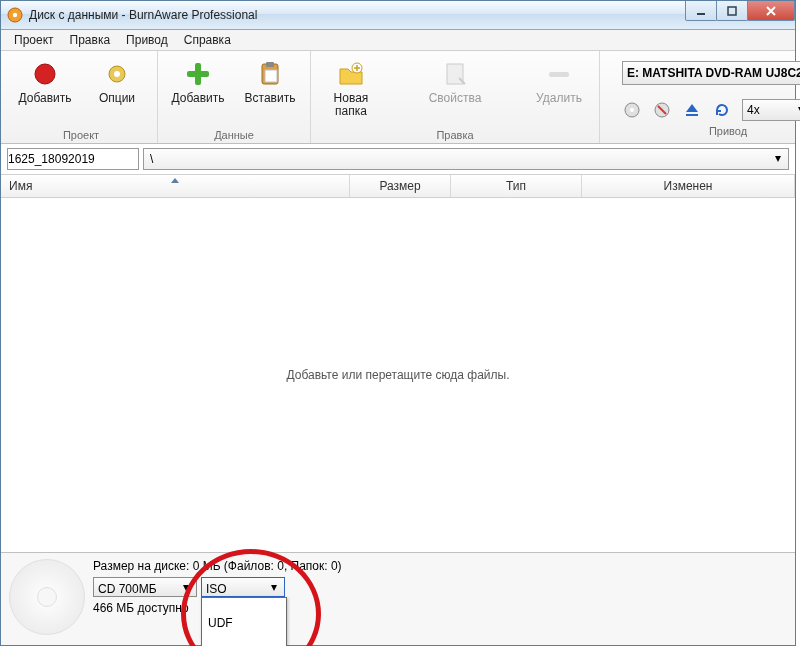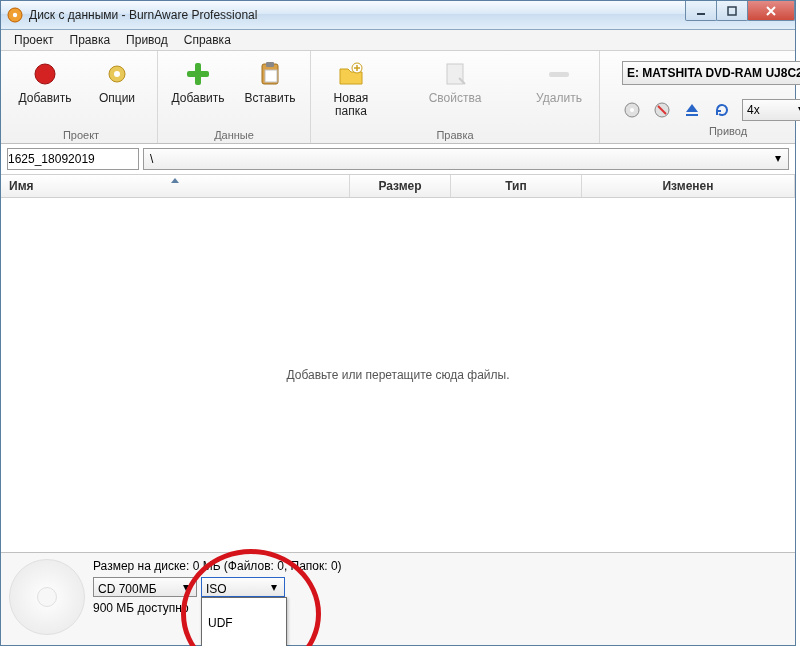--- a/index.html
+++ b/index.html
@@ -190,21 +190,20 @@
     line-height:20px;
     position:relative;
   }
   .pathfield .dd { position:absolute; right:2px; top:1px;width:16px;height:16px;display:flex;align-items:center;justify-content:center;}
   
   .colhdr {
     height:22px;
     display:flex;
     background:linear-gradient(to bottom,#ffffff,#f0f0f0);
     border-bottom:1px solid #d0d0d0;
-    font-weight:bold;
   }
   .colhdr .col {
     border-right:1px solid #d8d8d8;
     display:flex; align-items:center; padding-left:8px;
     color:#333;
     position:relative;
   }
   .colhdr .sort {
     position:absolute; left:50%; top:3px; transform:translateX(-50%);
     width:0;height:0;border-left:4px solid transparent;border-right:4px solid transparent;border-bottom:5px solid #5d7fa3;
@@ -487,18 +486,18 @@
             <span>ISO</span>
             <span class="dd">▾</span>
           </div>
           <div class="fsdropdown" style="top:20px;left:0;">
             <div>UDF</div>
             <div class="sel">ISO</div>
             <div>ISO+UDF</div>
           </div>
         </div>
       </div>
-      <div>900 МБ доступно</div>
+      <div>466 МБ доступно</div>
     </div>
   </div>
 
   <div class="redring"></div>
 </div>
 
 </body></html>

